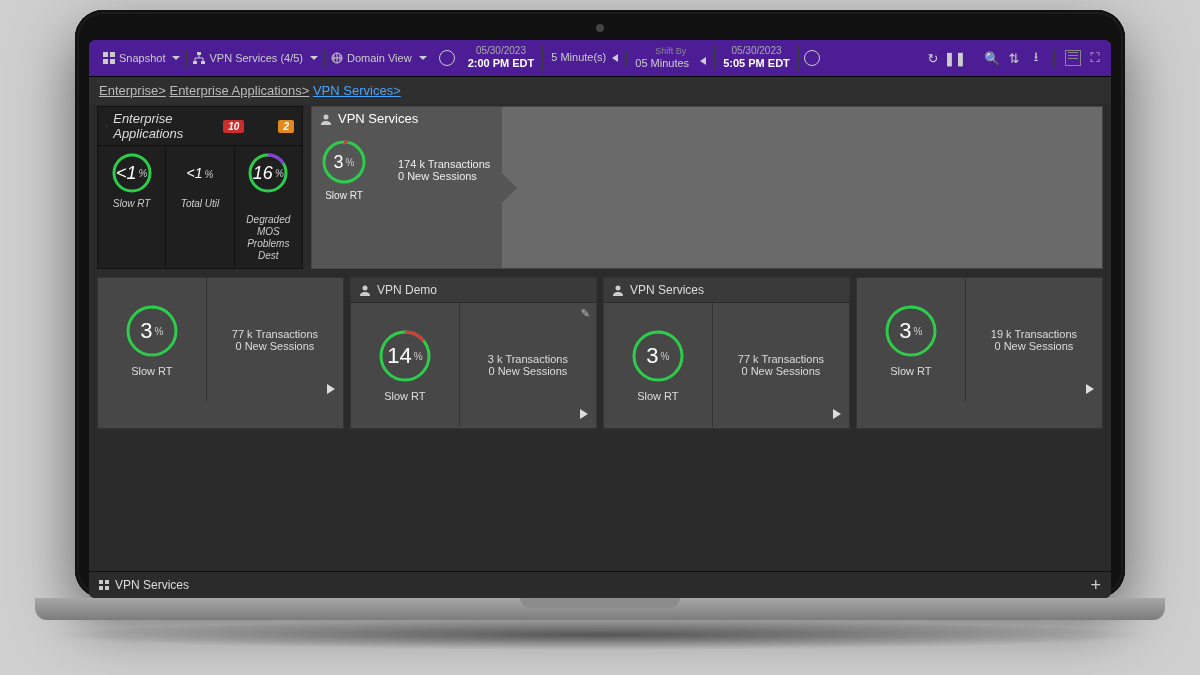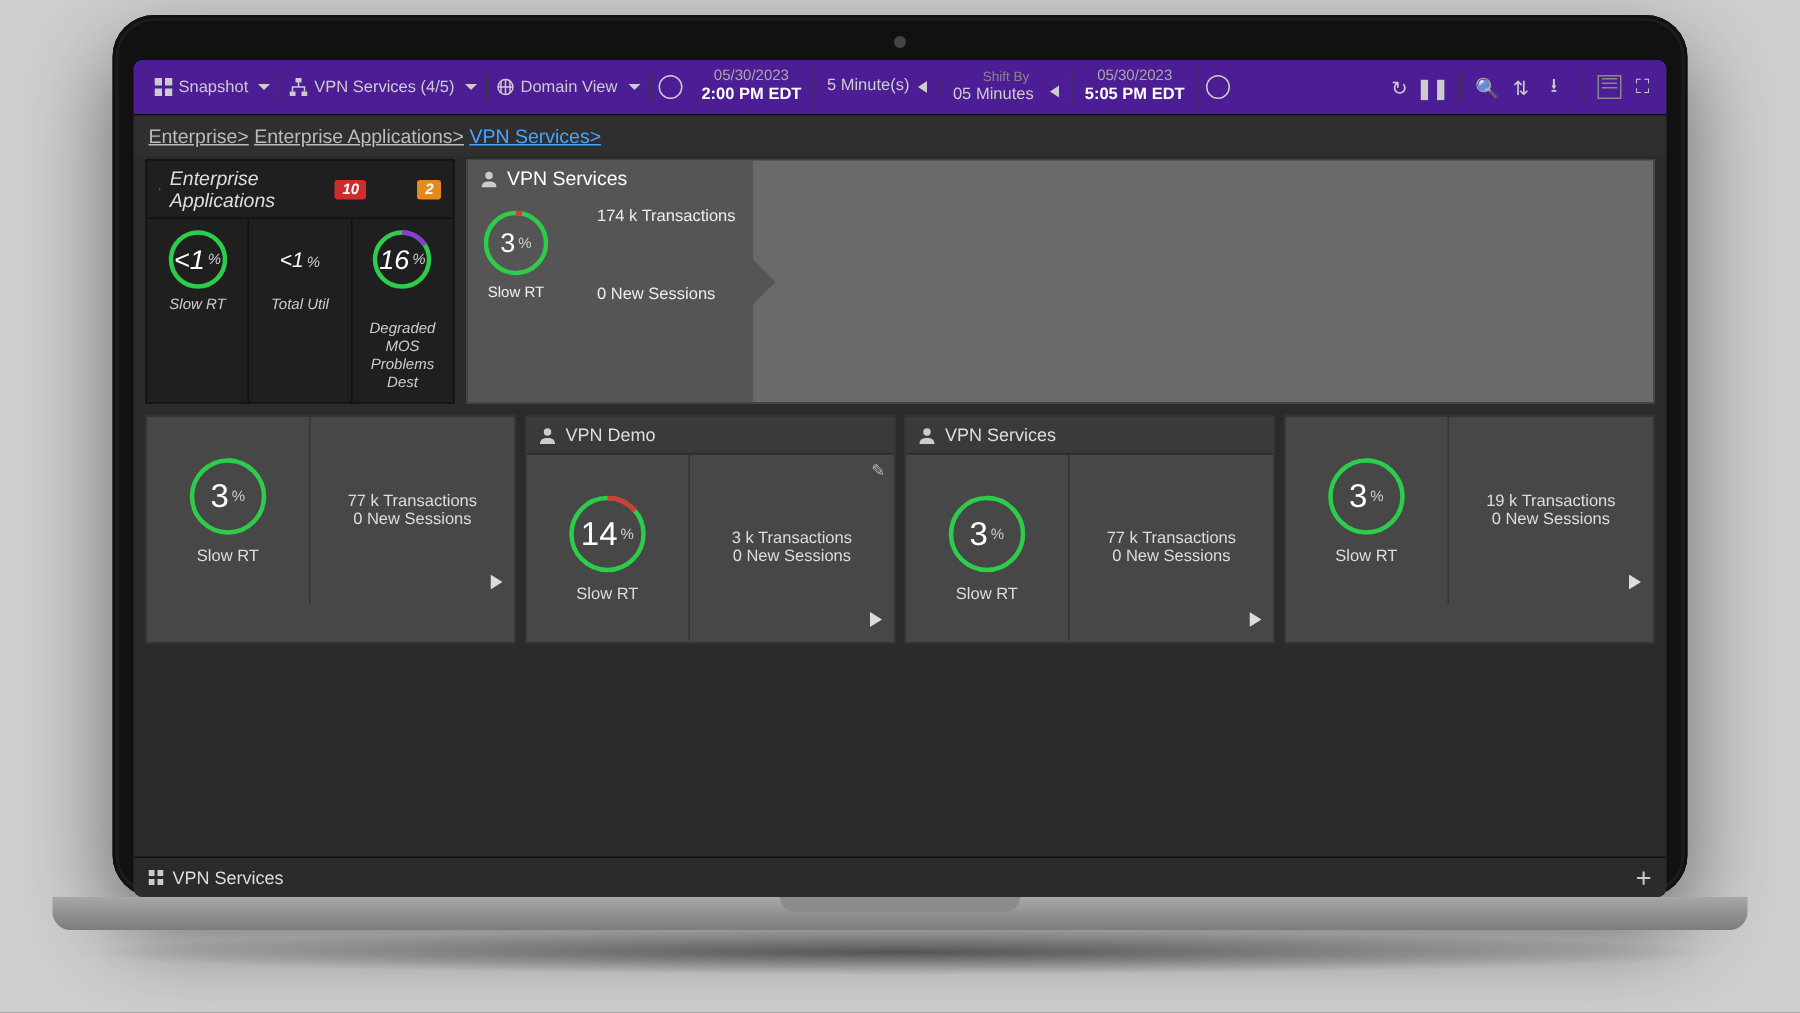--- a/index.html
+++ b/index.html
@@ -54,21 +54,21 @@
 .gval .big{font-size:18px;color:#fff;}
 .gval .sm{font-size:10px;color:#ccc;margin-left:2px;}
 .mini-text{font-size:14px;color:#fff;display:flex;align-items:baseline;}
 .mini-text .sm{font-size:10px;margin-left:2px;color:#ccc;}
 
 .vpn-hero{flex:1;background:#6a6a6a;display:flex;align-items:stretch;border:1px solid #444;}
 .vpn-hero-tab{width:190px;background:#555;position:relative;}
 .vpn-hero-tab::after{content:"";position:absolute;right:-15px;top:50%;transform:translateY(-50%);width:0;height:0;border-top:15px solid transparent;border-bottom:15px solid transparent;border-left:15px solid #555;}
 .vpn-hero-head{padding:4px 8px;display:flex;align-items:center;gap:6px;font-size:13px;color:#fff;}
 .vpn-hero-body{display:flex;padding:8px;}
-.vpn-hero-stats{display:flex;flex-direction:column;justify-content:space-between;padding-left:30px;color:#eee;font-size:11px;}
+.vpn-hero-stats{display:flex;flex-direction:column;justify-content:center;padding-left:30px;color:#eee;font-size:11px;}
 
 
 .grid{display:grid;grid-template-columns:repeat(4,1fr);gap:6px;margin:0 8px;}
 .gcard{background:#474747;border:1px solid #333;position:relative;height:150px;}
 .ghead{display:flex;align-items:center;gap:6px;padding:5px 8px;background:#3a3a3a;font-size:12px;border-bottom:1px solid #2a2a2a;}
 .gbody{display:flex;height:calc(100% - 26px);}
 .gleft{flex:0 0 44%;display:flex;flex-direction:column;align-items:center;justify-content:center;border-right:1px solid #333;}
 .gright{flex:1;display:flex;flex-direction:column;align-items:center;justify-content:center;font-size:11px;position:relative;}
 .arrow-cr{position:absolute;bottom:6px;right:8px;cursor:pointer;}
 .edit-cr{position:absolute;top:4px;right:6px;cursor:pointer;color:#bbb;font-size:11px;}

